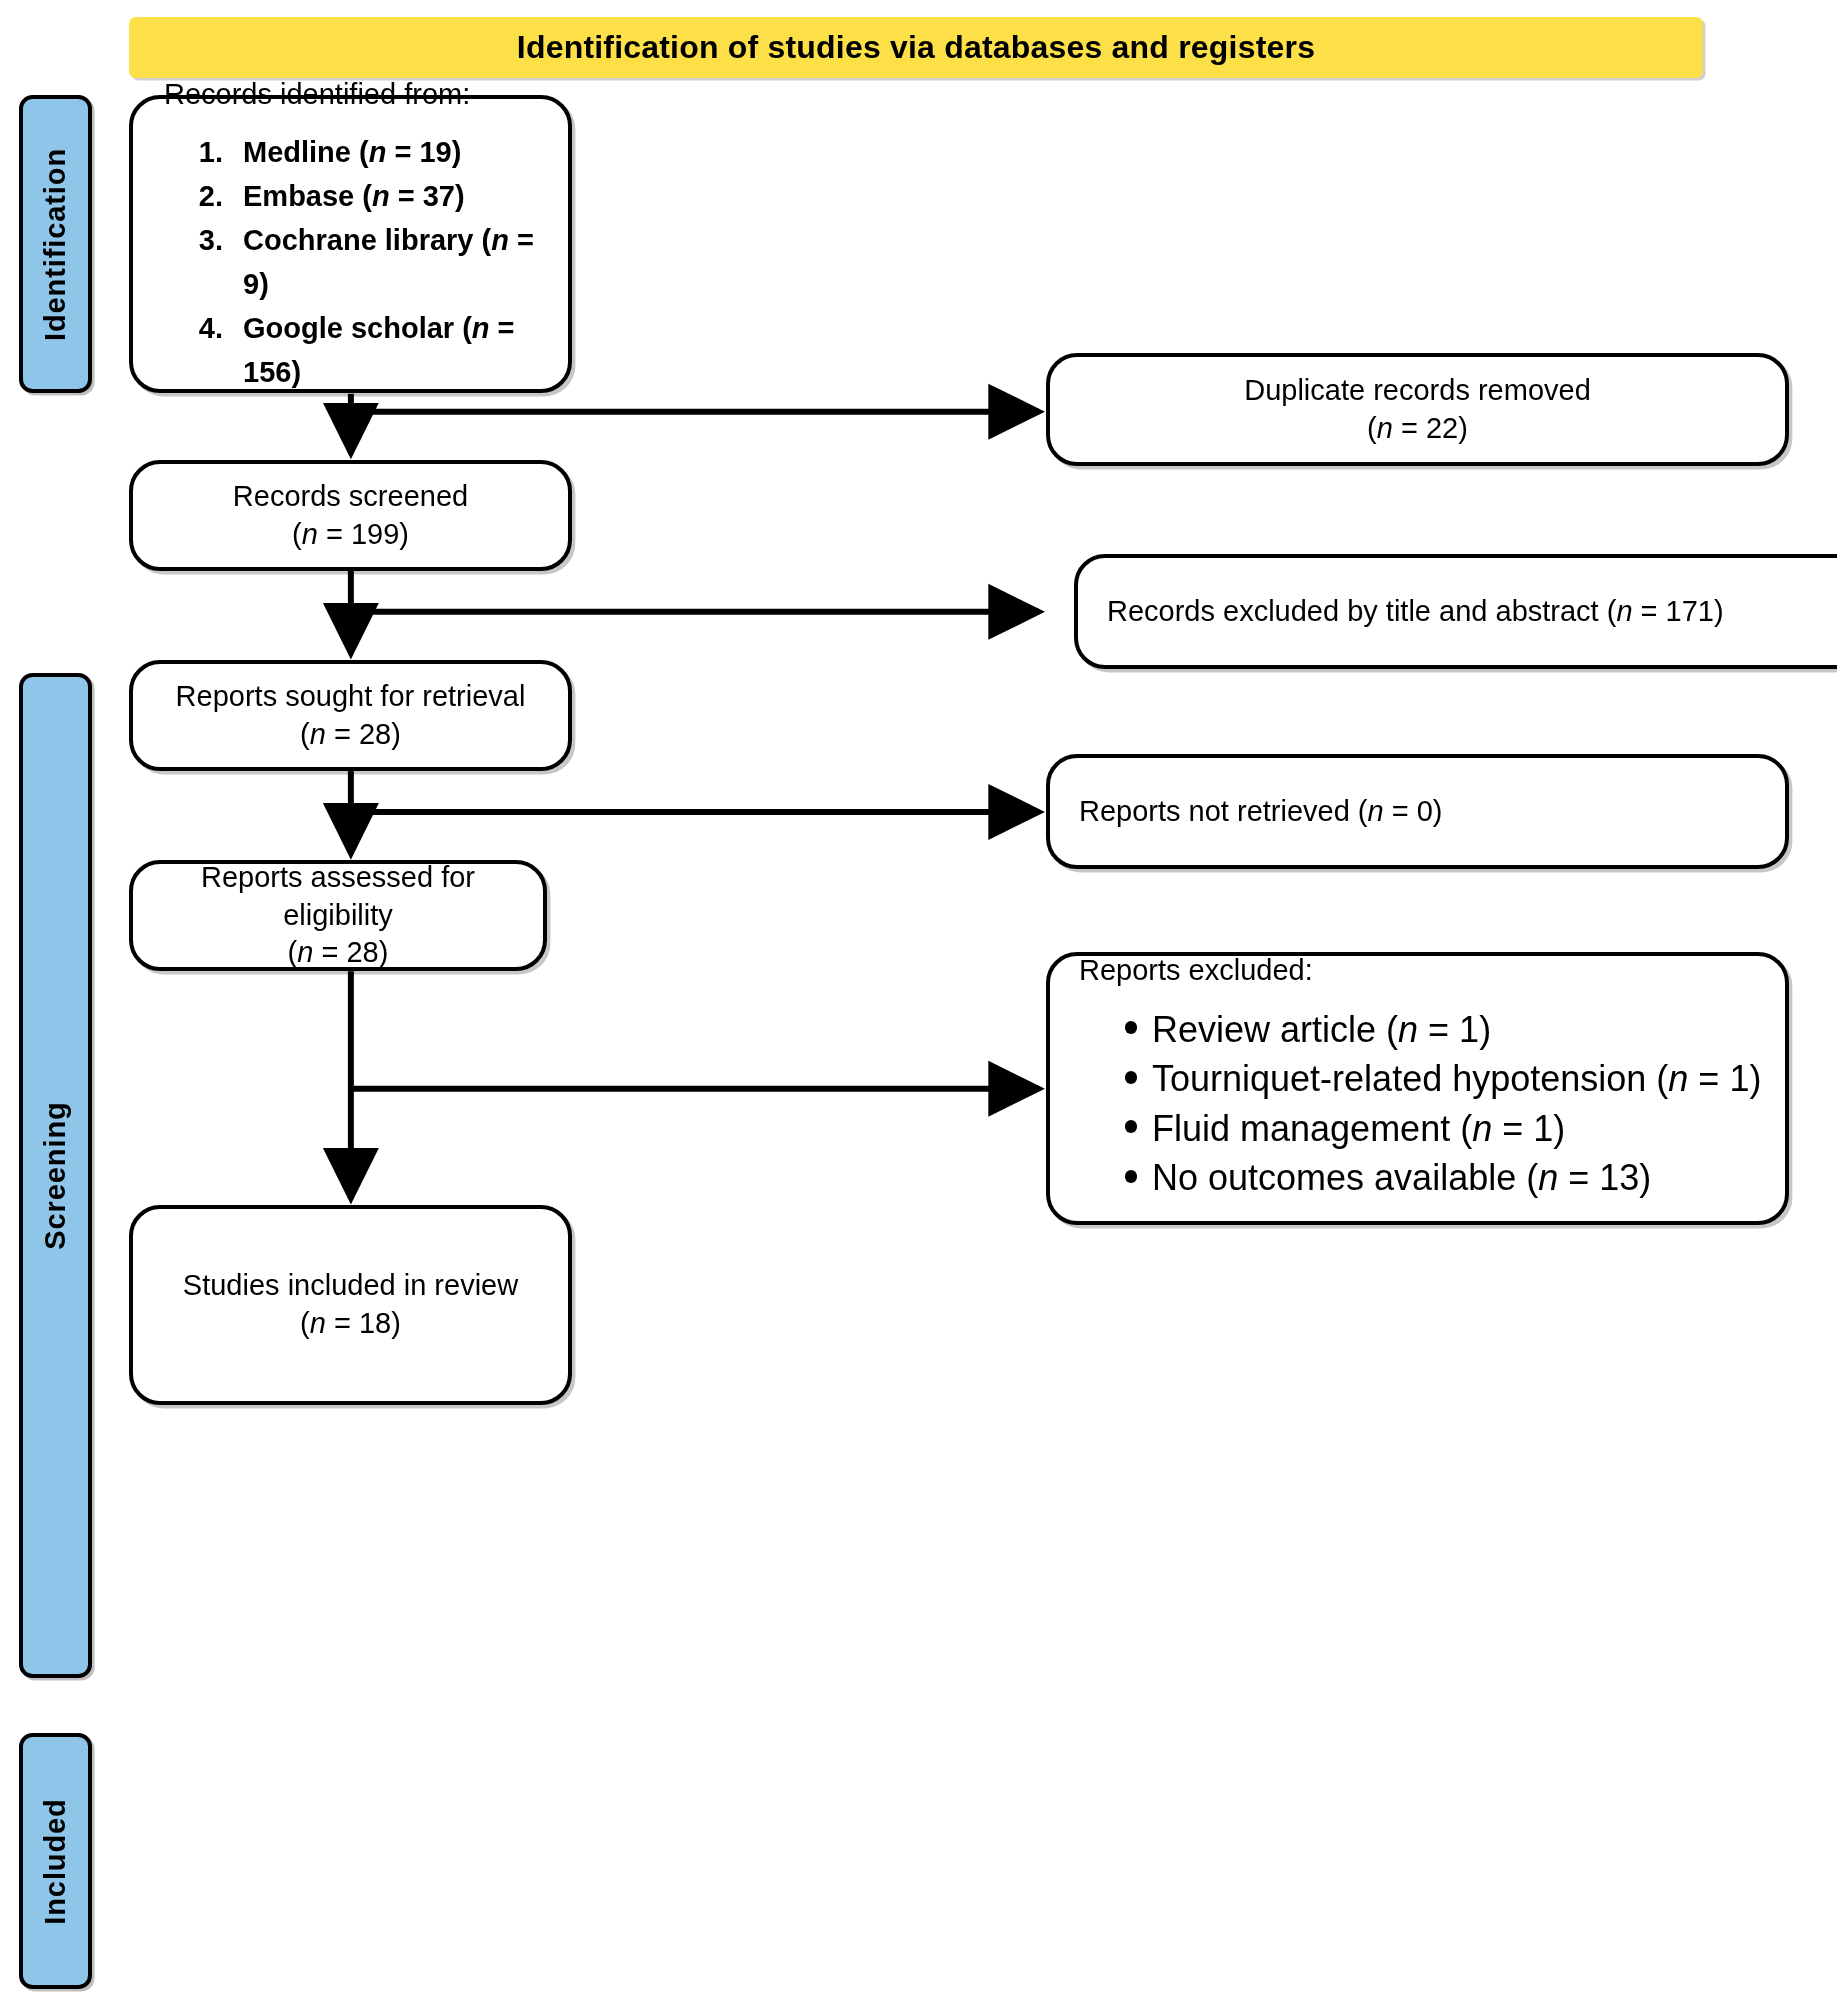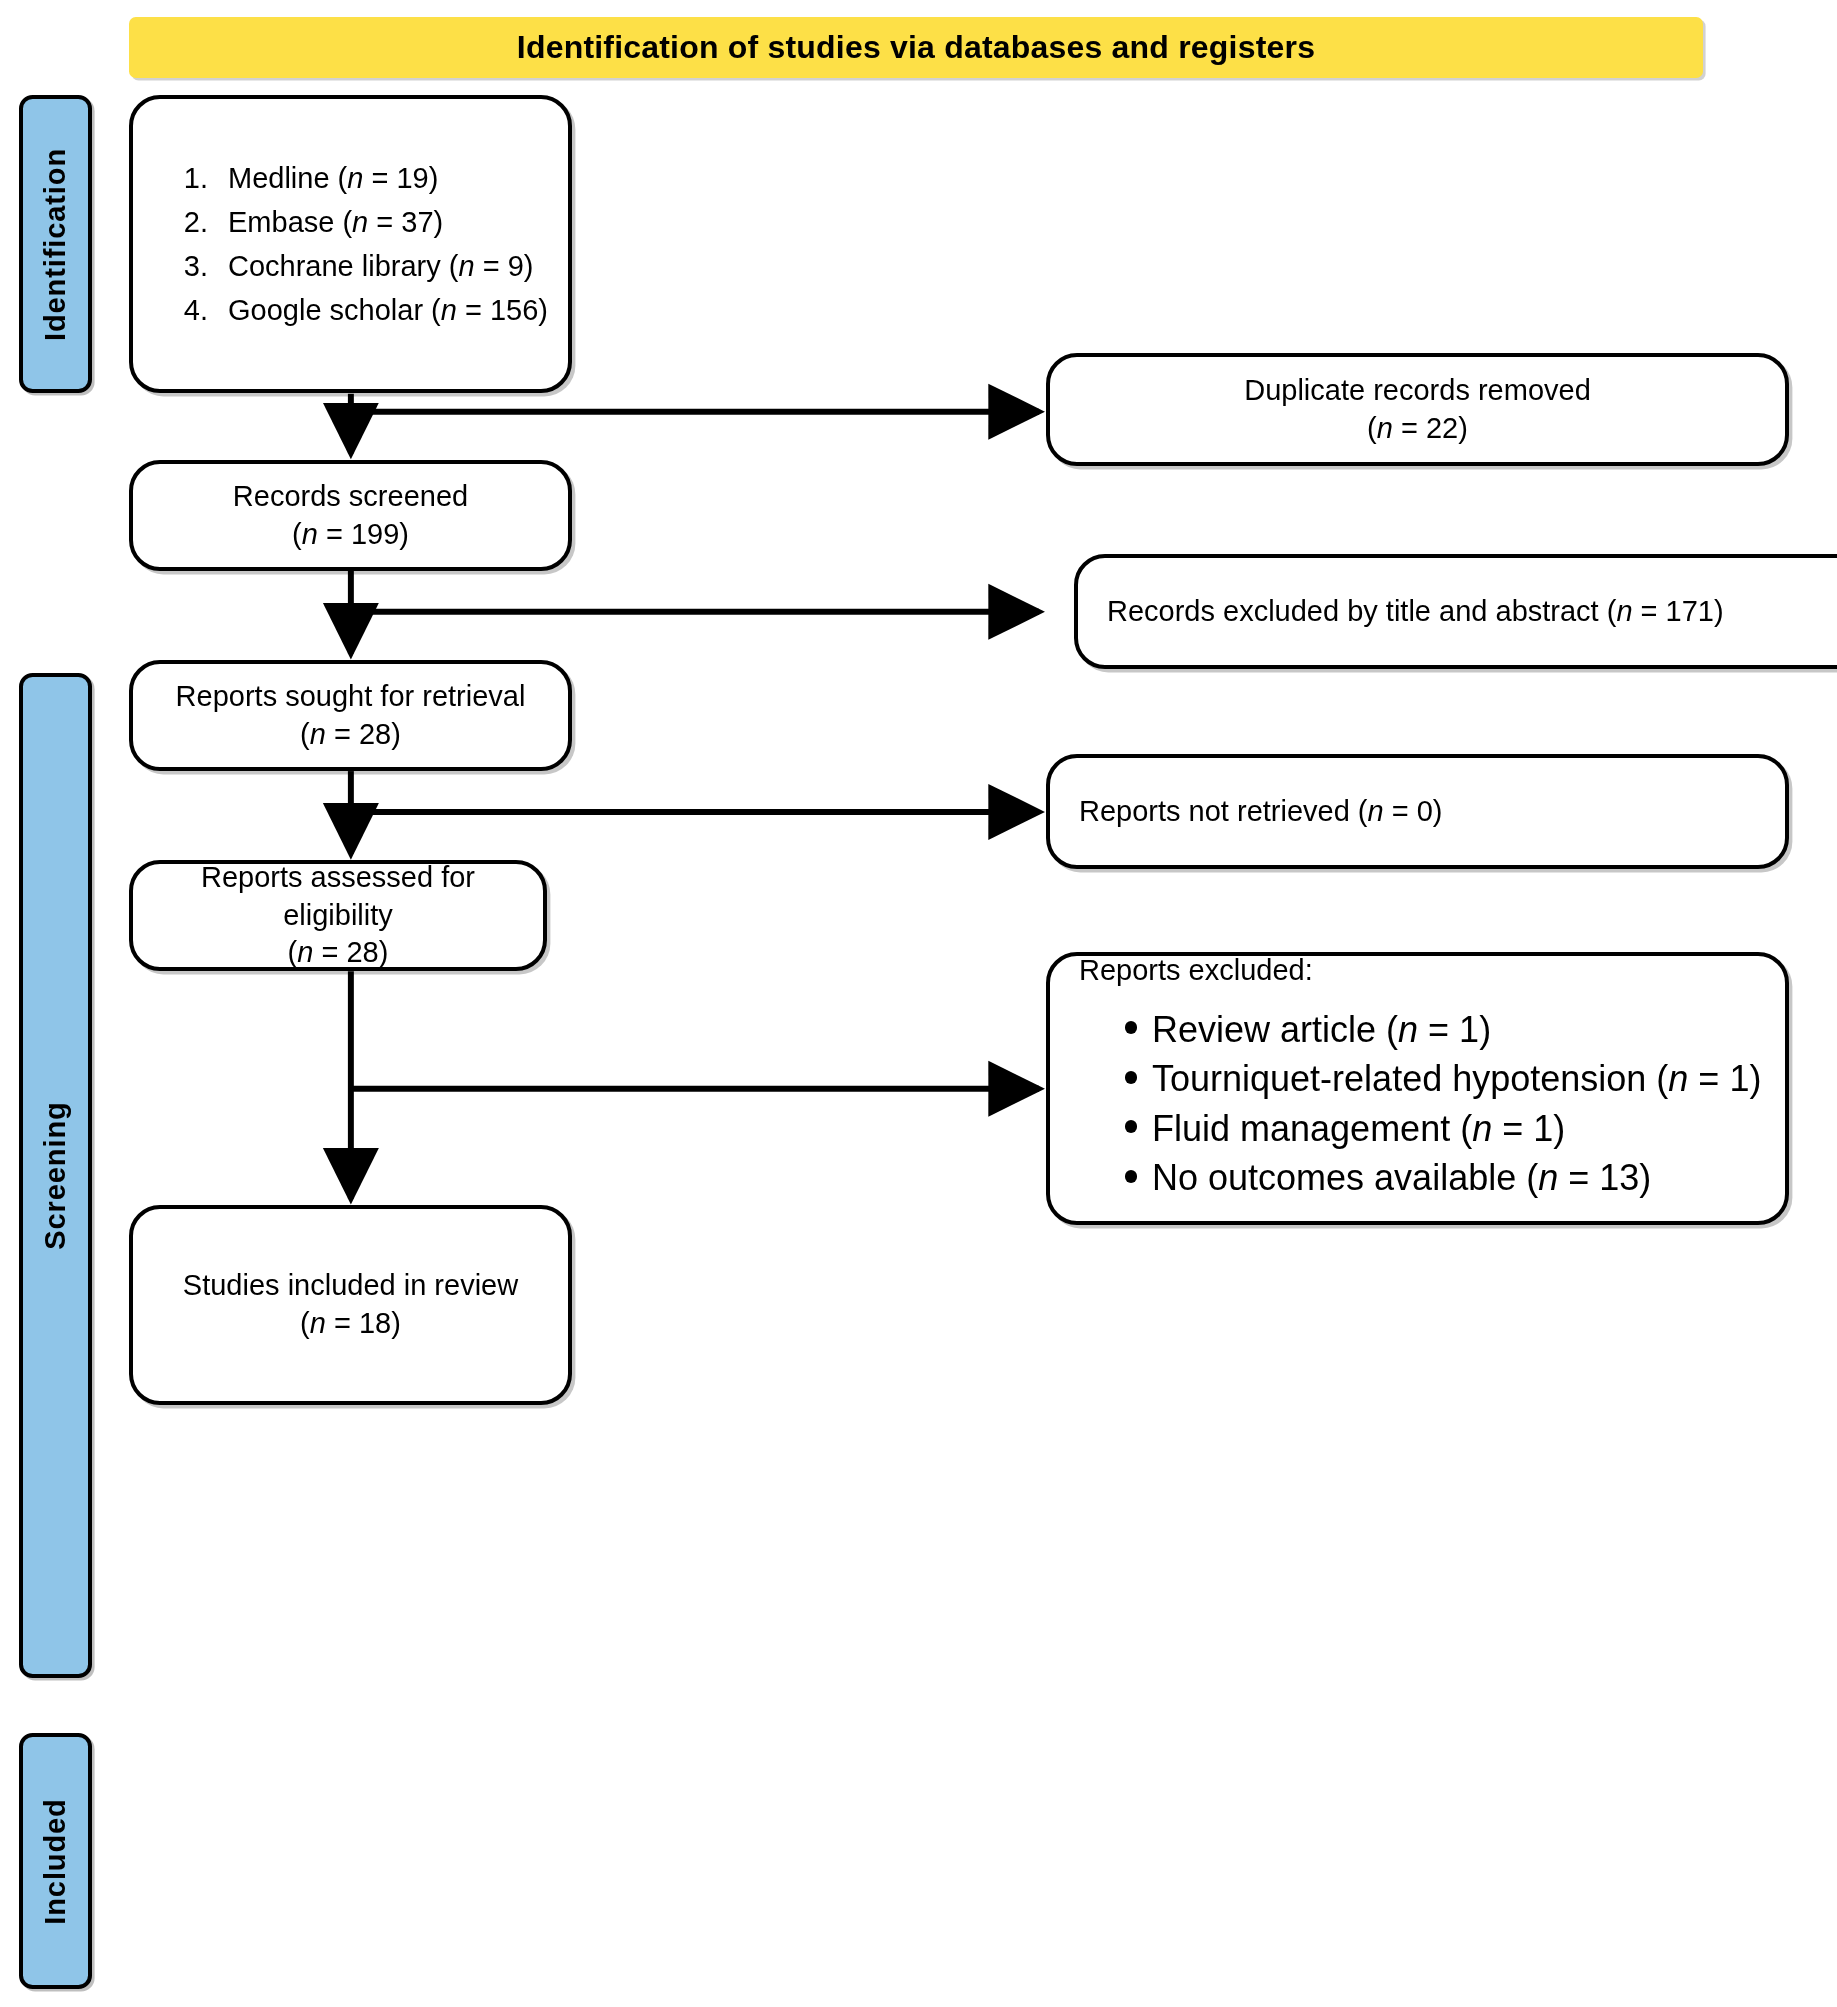--- a/index.html
+++ b/index.html
@@ -83,25 +83,26 @@
     font-size: 29px;
     color: #000000;
     line-height: 1.30;
   }
   .box-text.centered { text-align: center; padding: 0 20.4px; }
   .box-text.left     { text-align: left;   padding: 0 29px; }
 
   
   .src-head { font-size: 29px; padding: 0 0 3.4px 31px; }
   ol.src-list {
-    margin: 1px;
+    margin: 16px;
     padding: 0 0 0 82px;
     list-style: decimal;
     font-size: 29px;
     line-height: 1.52;
+    font-weight: bold;
   }
   ol.src-list li { padding-left: 12px; }
 
   
   .exc-head { font-size: 29px; padding: 0 0 1.7px 29px; }
   ul.exc-list {
     margin: 18px;
     padding: 0 0 0 55px;
     list-style: none;
     font-size: 36px;
@@ -181,20 +182,21 @@
 
       <path d="M412,905 L412,1002" marker-end="url(#ah)"></path>
       <path d="M412,953 L1220,953" marker-end="url(#ah)"></path>
 
       <path d="M412,1140 L412,1407" marker-end="url(#ah)"></path>
       <path d="M412,1278 L1220,1278" marker-end="url(#ah)"></path>
     </g>
   </svg>
 
   <div class="flow-box" id="box-identified">
+    <div class="src-head">Records identified from:</div>
     <ol class="src-list">
       <li>Medline (<em>n</em> = 19)</li>
       <li>Embase (<em>n</em> = 37)</li>
       <li>Cochrane library (<em>n</em> = 9)</li>
       <li>Google scholar (<em>n</em> = 156)</li>
     </ol>
   </div>
 
   <div class="flow-box" id="box-duplicates">
     <div class="box-text centered">

